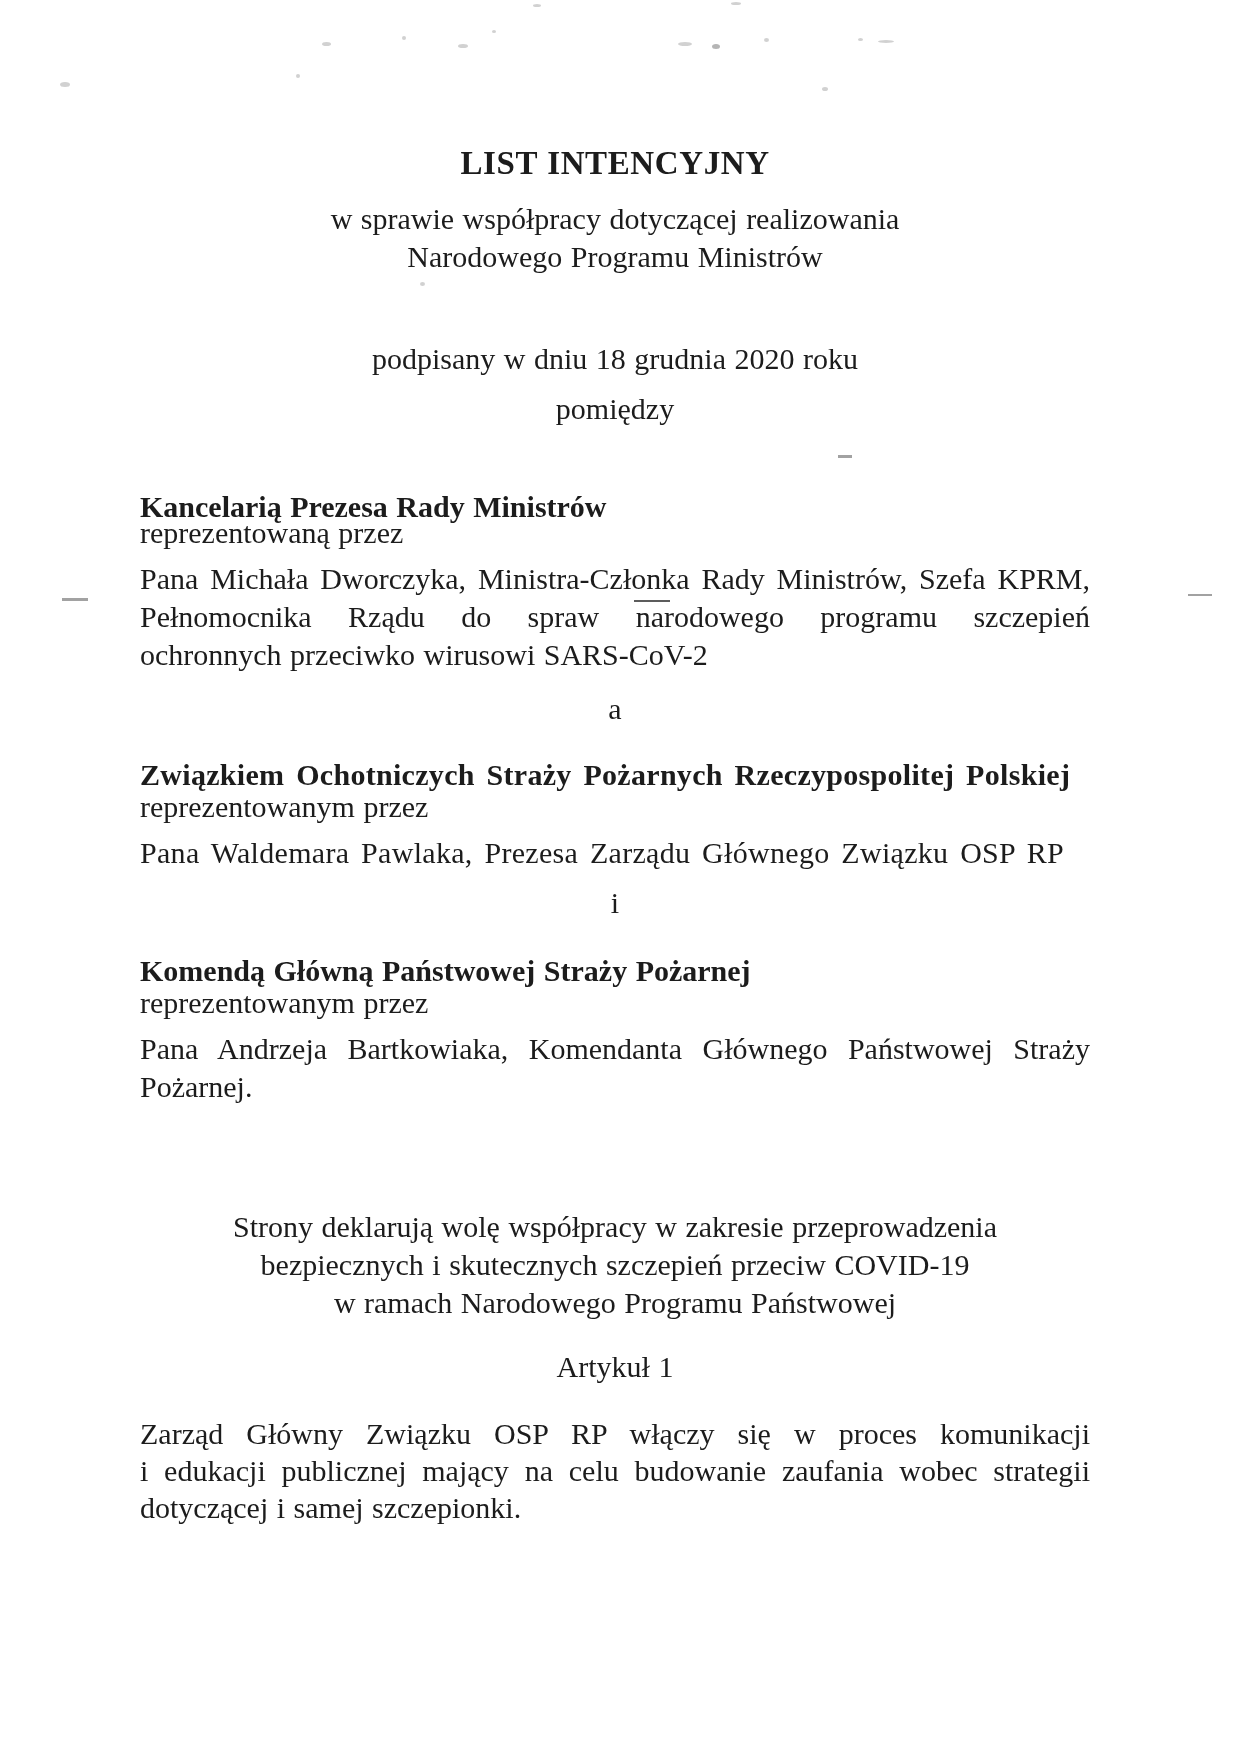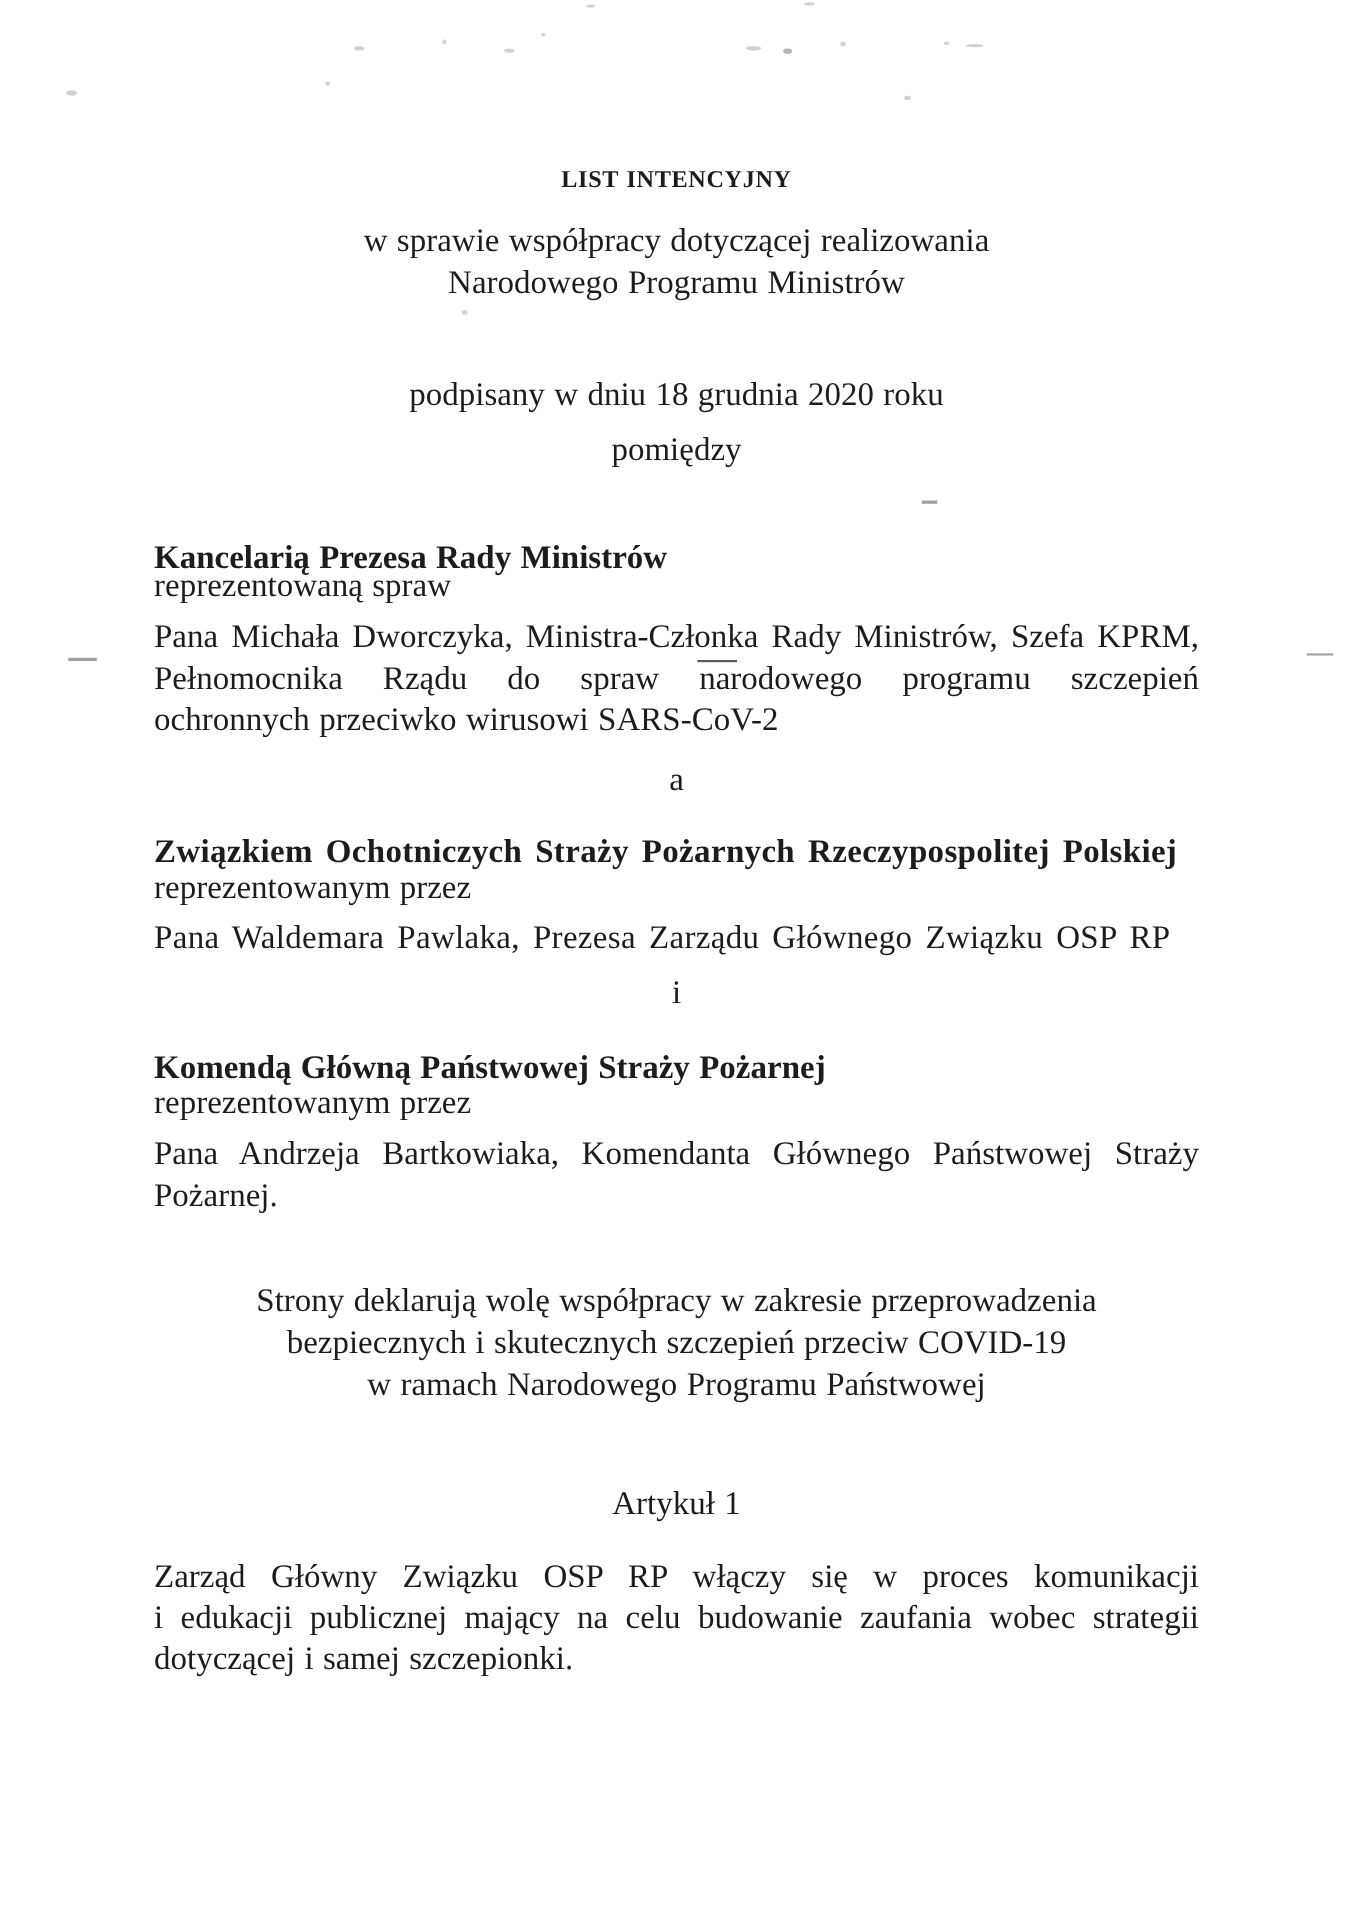--- a/index.html
+++ b/index.html
@@ -24,21 +24,21 @@
     white-space:nowrap;
   }
   .center{text-align:center;white-space:normal;}
   .bold{font-weight:bold;margin-top:22px;}
   .jline{ 
     text-align:justify;
     text-align-last:justify;
     white-space:normal;
   }
   .title{
-    font-size:22px;line-height:34px;
+    font-size:33px;line-height:34px;
     font-weight:bold;letter-spacing:0.6px;
     text-align:center;white-space:normal;
   }
   .wide{word-spacing:4px;letter-spacing:0.3px;}
   
   .speck{position:absolute;background:#5a5a5a;border-radius:50%;opacity:.28;}
   .dash{position:absolute;background:#555;opacity:.55;}
   .mark-underline{position:absolute;background:#333;opacity:.8;}
 </style>
 </head>
@@ -52,21 +52,21 @@
     <div>w sprawie współpracy dotyczącej realizowania</div>
     <div>Narodowego Programu Ministrów</div>
   </div>
 
   <div class="block center" style="top:340px">podpisany w dniu 18 grudnia 2020 roku</div>
 
   <div class="block center" style="top:390px">pomiędzy</div>
 
   <div class="block bold" style="top:466px">Kancelarią Prezesa Rady Ministrów</div>
 
-  <div class="block" style="top:514px">reprezentowaną spraw</div>
+  <div class="block" style="top:514px">reprezentowaną przez</div>
 
   <div class="block" style="top:560px">
     <div class="jline">Pana Michała Dworczyka, Ministra-Członka Rady Ministrów, Szefa KPRM,</div>
     <div class="jline">Pełnomocnika Rządu do spraw narodowego programu szczepień</div>
     <div>ochronnych przeciwko wirusowi SARS-CoV-2</div>
   </div>
 
   <div class="block center" style="top:690px">a</div>
 
   <div class="block bold wide" style="top:734px">Związkiem Ochotniczych Straży Pożarnych Rzeczypospolitej Polskiej</div>
@@ -79,21 +79,21 @@
 
   <div class="block bold" style="top:930px">Komendą Główną Państwowej Straży Pożarnej</div>
 
   <div class="block" style="top:984px">reprezentowanym przez</div>
 
   <div class="block" style="top:1030px">
     <div class="jline">Pana Andrzeja Bartkowiaka, Komendanta Głównego Państwowej Straży</div>
     <div>Pożarnej.</div>
   </div>
 
-  <div class="block center" style="top:1164px">
+  <div class="block center" style="top:1208px">
     <div>Strony deklarują wolę współpracy w zakresie przeprowadzenia</div>
     <div>bezpiecznych i skutecznych szczepień przeciw COVID-19</div>
     <div>w ramach Narodowego Programu Państwowej</div>
   </div>
 
   <div class="block center" style="top:1348px">Artykuł 1</div>
 
   <div class="block" style="top:1415px;line-height:37px">
     <div class="jline">Zarząd Główny Związku OSP RP włączy się w proces komunikacji</div>
     <div class="jline">i edukacji publicznej mający na celu budowanie zaufania wobec strategii</div>

